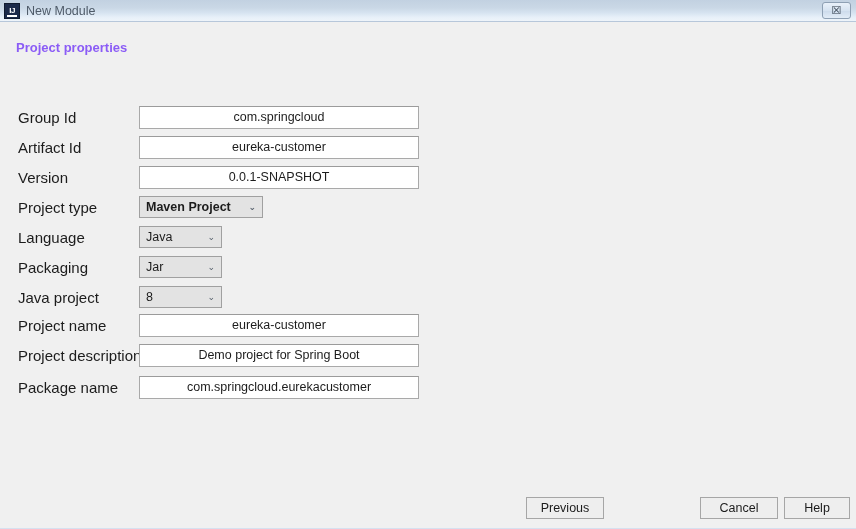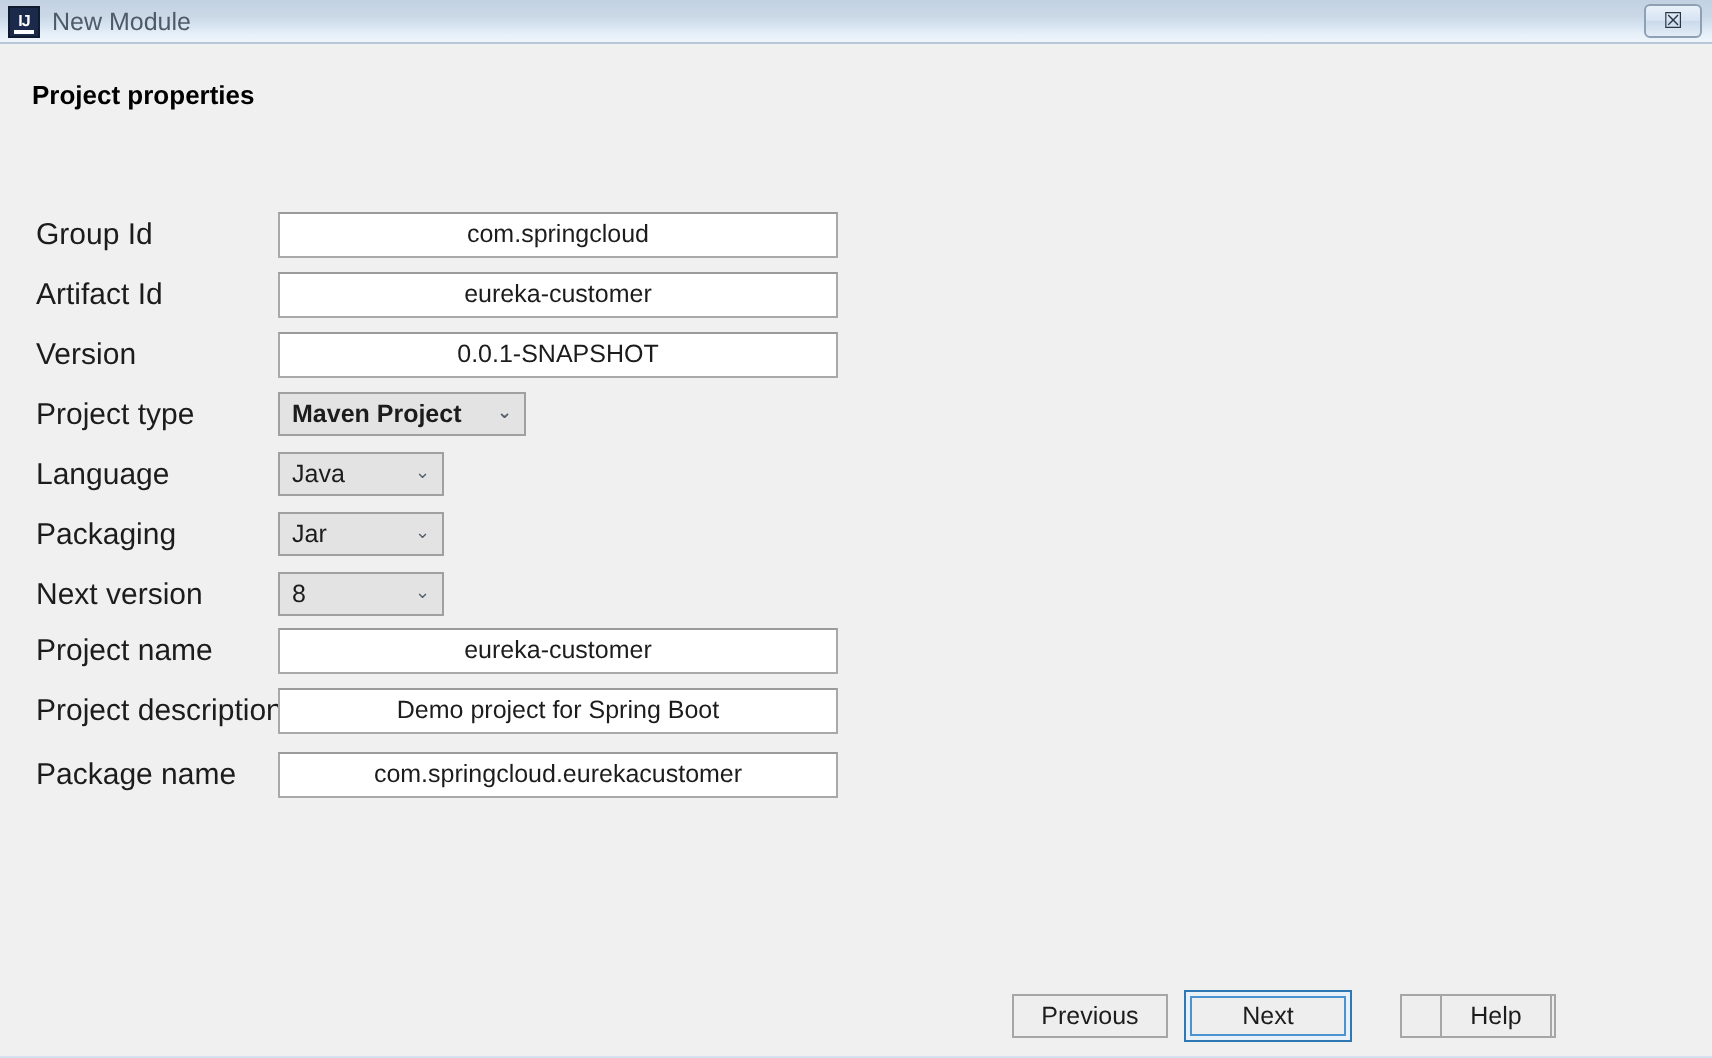--- a/index.html
+++ b/index.html
@@ -103,21 +103,21 @@
     width: 856px;
     height: 507px;
     background: #f0f0f0;
   }
 
   #page-title {
     position: absolute;
     left: 16px; top: 18px;
     font-size: 13px;
     font-weight: bold;
-    color: #000000;
+    color: #8b5cf6;
     white-space: nowrap;
   }
 
   
   #form {
     position: absolute;
     left: 0; top: 0;
     width: 856px;
   }
   .row {
@@ -257,43 +257,40 @@
         </div>
         <div class="row" style="top: 204px;">
           <div class="label">Language</div>
           <div class="combobox narrow"><span>Java</span><span class="arrow">⌄</span></div>
         </div>
         <div class="row" style="top: 234px;">
           <div class="label">Packaging</div>
           <div class="combobox narrow"><span>Jar</span><span class="arrow">⌄</span></div>
         </div>
         <div class="row" style="top: 264px;">
-          <div class="label">Next version</div>
+          <div class="label">Java project</div>
           <div class="combobox narrow"><span>8</span><span class="arrow">⌄</span></div>
         </div>
         <div class="row" style="top: 292px;">
           <div class="label">Project name</div>
           <div class="textfield">eureka-customer</div>
         </div>
         <div class="row" style="top: 322px;">
           <div class="label">Project description</div>
           <div class="textfield">Demo project for Spring Boot</div>
         </div>
         <div class="row" style="top: 354px;">
           <div class="label">Package name</div>
           <div class="textfield">com.springcloud.eurekacustomer</div>
         </div>
       </div>
 
     <div id="buttonbar">
-      <div class="btn" style="left:506px; width:78px;">Previous</div>
-
-      <div class="btn focused" style="left:592px; width:84px;">
-        <div class="inner">Next</div>
-      </div>
+      <div class="btn" style="left:526px; width:78px;">Previous</div>
+
 
       <div class="btn" style="left:681px; width:78px;margin-left:19px;">Cancel</div>
 
-      <div class="btn" style="left:720px; width:56px;">Help</div>
+      <div class="btn" style="left:784px; width:66px;">Help</div>
     </div>
 
   </div>
 </div>
 
 </body></html>

